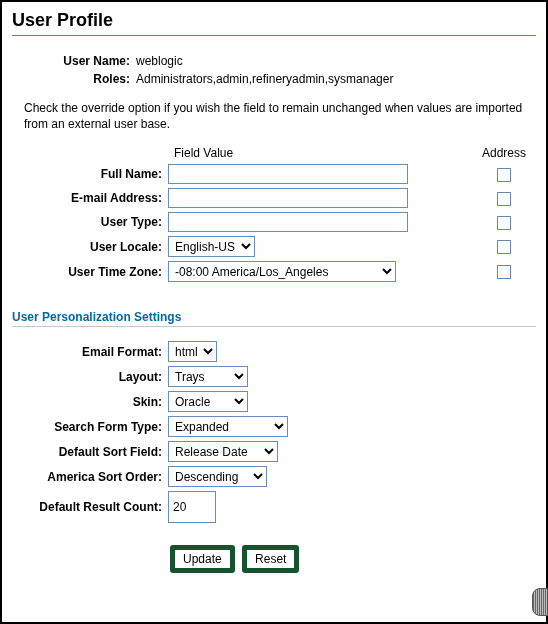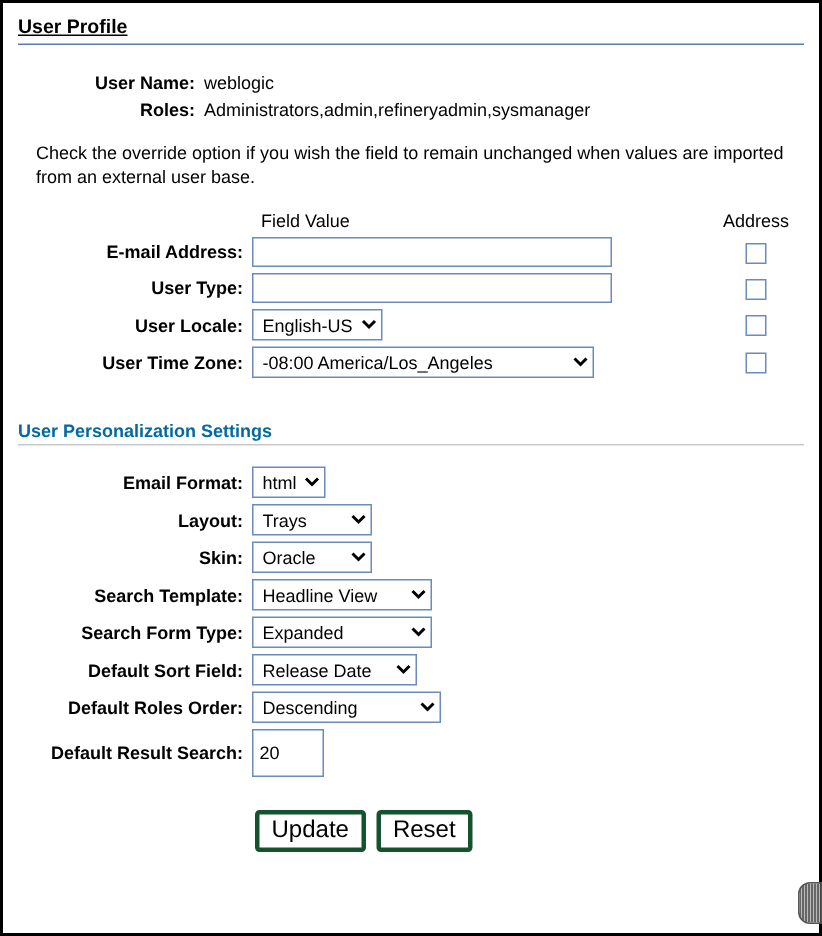--- a/index.html
+++ b/index.html
@@ -14,23 +14,22 @@
   .window {
     width: 548px;
     height: 624px;
     border: 2px solid #000;
     background: #fff;
     position: relative;
     padding: 6px 10px 10px 10px;
   }
   .title {
     font-weight: bold;
-    font-size: 13px;
+    font-size: 18px;
     padding: 2px 0 4px 0;
-    text-decoration: underline;
   }
   .hr-blue {
     border: none;
     border-top: 1px solid #5a7ab0;
     margin: 0 0 18px 0;
   }
   .info-block { margin: 16px 0 14px 0; }
   .info-row { display: flex; margin: 4px 0; }
   .info-label {
     width: 124px;
@@ -103,23 +102,23 @@
     border: none;
     border-top: 1px solid #c8c8c8;
     margin: 0 0 14px 0;
   }
   .buttons {
     margin-top: 22px;
     margin-left: 158px;
   }
   button.action {
     font-family: inherit;
-    font-size: 16px;
+    font-size: 12px;
     padding: 2px 8px;
-    border: 3px solid #14532d;
+    border: 5px solid #14532d;
     border-radius: 3px;
     background: #fff;
     cursor: pointer;
     margin-right: 4px;
   }
   .thumb {
     position: absolute;
     right: -2px;
     bottom: 6px;
     width: 16px;
@@ -152,20 +151,29 @@
   </div>
 
   <div class="instructions">Check the override option if you wish the field to remain unchanged when values are imported from an external user base.</div>
 
   <div class="field-header">
     <div class="col-label"></div>
     <div class="col-value">Field Value</div>
     <div class="col-override">Address</div>
   </div>
 
+  <div class="form-row">
+    <div class="form-label">Full Name:</div>
+    <div class="form-input-cell">
+      <input type="text" class="wide" value="" style="">
+    </div>
+    <div class="form-override-cell">
+      <span class="cb"></span>
+    </div>
+  </div>
 
   <div class="form-row">
     <div class="form-label">E-mail Address:</div>
     <div class="form-input-cell">
       <input type="text" class="wide" value="" style="">
     </div>
     <div class="form-override-cell">
       <span class="cb"></span>
     </div>
   </div>
@@ -227,58 +235,50 @@
 
   <div class="form-row">
     <div class="form-label">Skin:</div>
     <div class="form-input-cell">
       <select style="width:80px">
         <option>Oracle</option>
       </select>
     </div>
   </div>
 
-  <div class="form-row">
-    <div class="form-label">Search Template:</div>
-    <div class="form-input-cell">
-      <select style="width:120px">
-        <option>Headline View</option>
-      </select>
-    </div>
-  </div>
 
   <div class="form-row">
     <div class="form-label">Search Form Type:</div>
     <div class="form-input-cell">
       <select style="width:120px">
         <option>Expanded</option>
       </select>
     </div>
   </div>
 
   <div class="form-row">
     <div class="form-label">Default Sort Field:</div>
     <div class="form-input-cell">
       <select style="width:110px">
         <option>Release Date</option>
       </select>
     </div>
   </div>
 
   <div class="form-row">
-    <div class="form-label">Default Roles Order:</div>
-    <div class="form-input-cell">
-      <select style="width:126px">
+    <div class="form-label">America Sort Order:</div>
+    <div class="form-input-cell">
+      <select style="width:99px">
         <option>Descending</option>
       </select>
     </div>
   </div>
 
   <div class="form-row">
-    <div class="form-label">Default Result Search:</div>
+    <div class="form-label">Default Result Count:</div>
     <div class="form-input-cell">
       <input type="text" class="narrow" value="20" style="">
     </div>
   </div>
 
   <div class="buttons">
     <button class="action">Update</button>
     <button class="action">Reset</button>
   </div>
 

